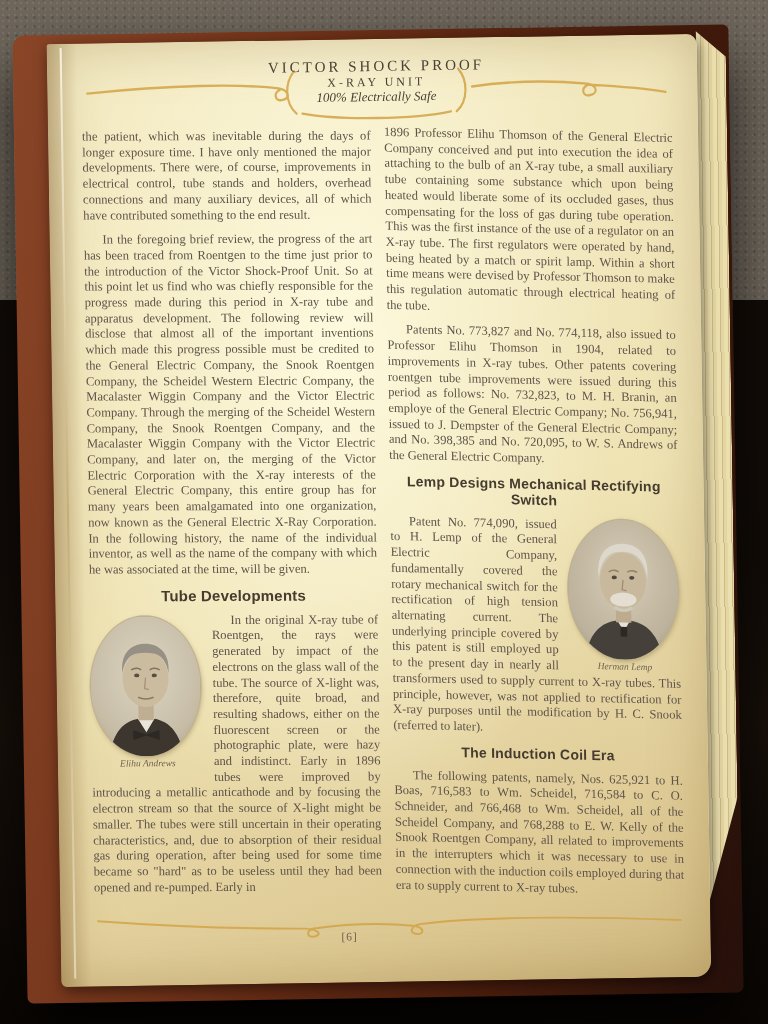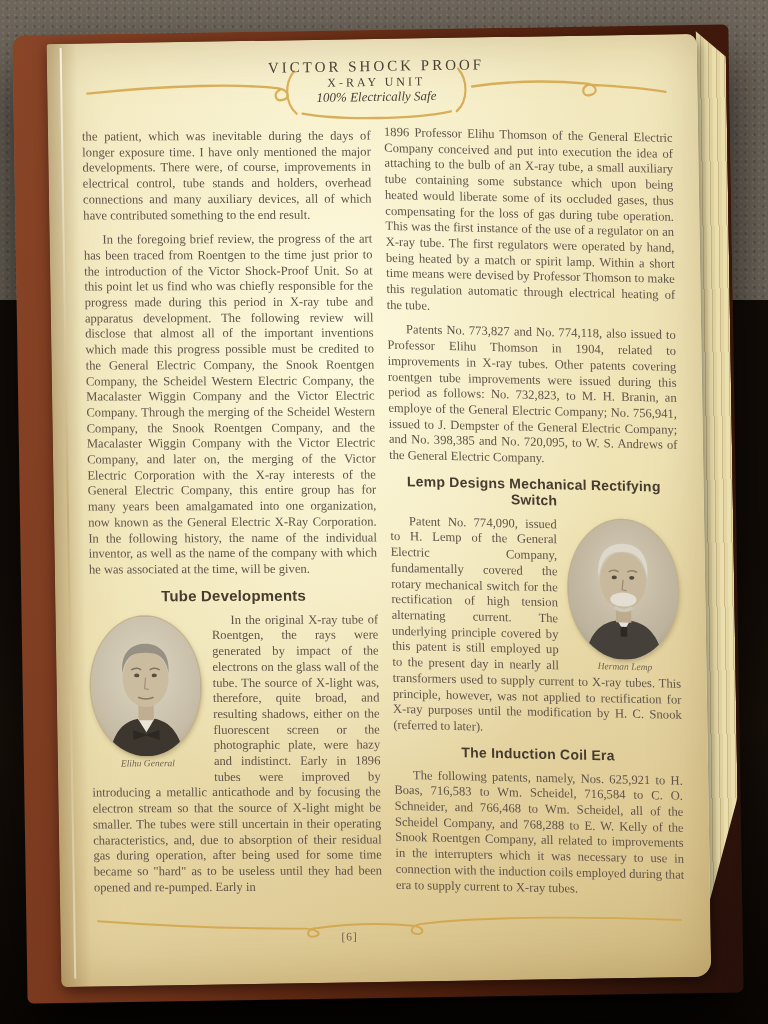--- a/index.html
+++ b/index.html
@@ -162,21 +162,21 @@
               <rect x="43" y="78" width="14" height="17" fill="#bfae92"></rect>
               <ellipse cx="50" cy="57" rx="21" ry="26" fill="#cbbb9f"></ellipse>
               <path d="M29 52 C27 34 37 25 50 25 C63 25 73 34 71 52 C70 42 64 35 58 34 C53 33 47 33 42 34 C36 35 30 42 29 52 Z" fill="#969085"></path>
               <ellipse cx="42" cy="54" rx="2.4" ry="1.7" fill="#57503f"></ellipse>
               <ellipse cx="58" cy="54" rx="2.4" ry="1.7" fill="#57503f"></ellipse>
               <path d="M37 49 C40 47 44 47 46 49 M54 49 C56 47 60 47 63 49" stroke="#7d7260" stroke-width="1.4" fill="none"></path>
               <path d="M50 56 L49 66 L53 67" stroke="#a5937a" stroke-width="1.2" fill="none"></path>
               <path d="M43 74 C47 76 53 76 57 74" stroke="#8a7a62" stroke-width="1.4" fill="none"></path>
             </svg>
           </div>
-          <div class="portrait-caption">Elihu General</div>
+          <div class="portrait-caption">Elihu Andrews</div>
         </div>
         <p class="body-text indent">In the original X-ray tube of Roentgen, the rays were generated by impact of the electrons on the glass wall of the tube.  The source of X-light was, therefore, quite broad, and resulting shadows, either on the fluorescent screen or the photographic plate, were hazy and indistinct.  Early in 1896 tubes were improved by introducing a metallic anticathode and by focusing the electron stream so that the source of X-light might be smaller.  The tubes were still uncertain in their operating characteristics, and, due to absorption of their residual gas during operation, after being used for some time became so "hard" as to be useless until they had been opened and re-pumped.  Early in</p>
       </div>
 
       <div class="col col-right">
         <p class="body-text">1896 Professor Elihu Thomson of the General Electric Company conceived and put into execution the idea of attaching to the bulb of an X-ray tube, a small auxiliary tube containing some substance which upon being heated would liberate some of its occluded gases, thus compensating for the loss of gas during tube operation.  This was the first instance of the use of a regulator on an X-ray tube.  The first regulators were operated by hand, being heated by a match or spirit lamp. Within a short time means were devised by Professor Thomson to make this regulation automatic through electrical heating of the tube.</p>
         <p class="body-text indent">Patents No. 773,827 and No. 774,118, also issued to Professor Elihu Thomson in 1904, related to improvements in X-ray tubes.  Other patents covering roentgen tube improvements were issued during this period as follows:  No. 732,823, to M. H. Branin, an employe of the General Electric Company; No. 756,941, issued to J. Dempster of the General Electric Company; and No. 398,385 and No. 720,095, to W. S. Andrews of the General Electric Company.</p>
         <h3 class="section-heading">Lemp Designs Mechanical Rectifying Switch</h3>
 
         <div class="portrait portrait-right">

